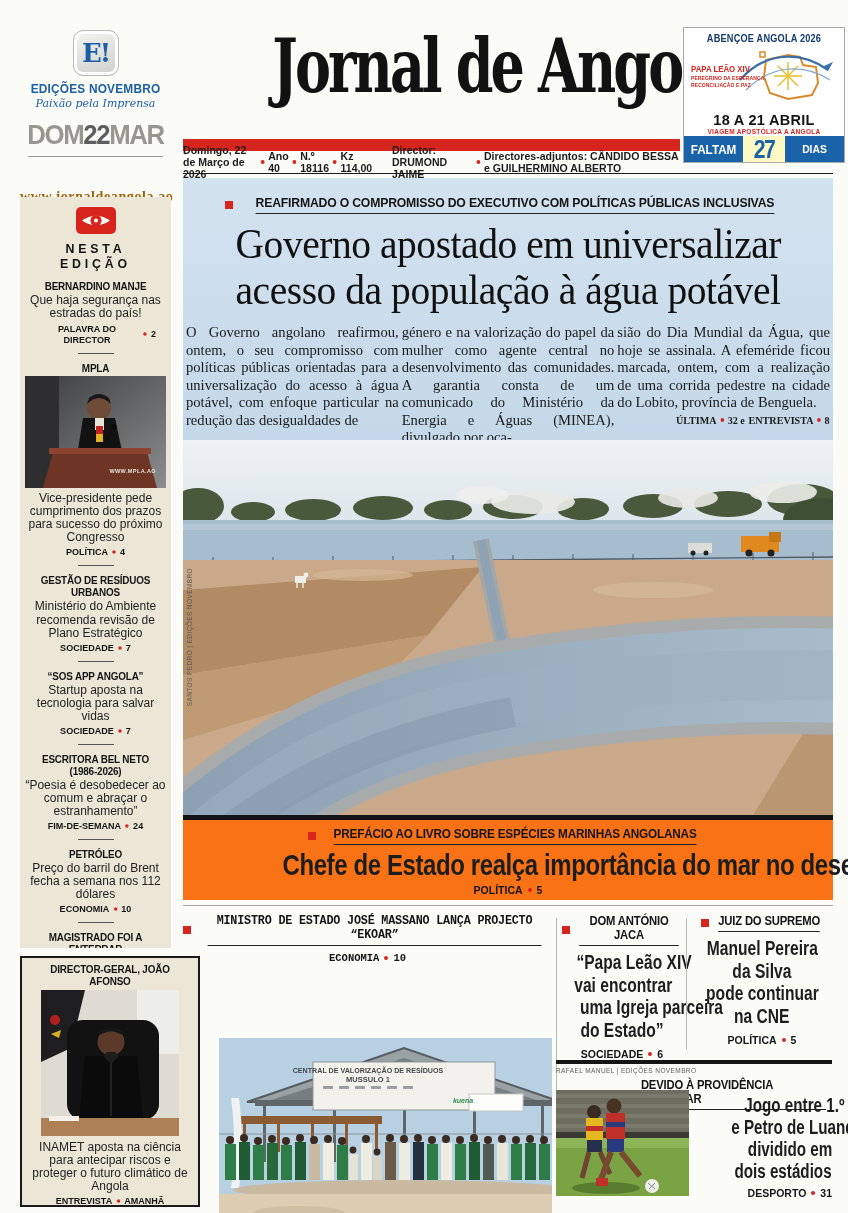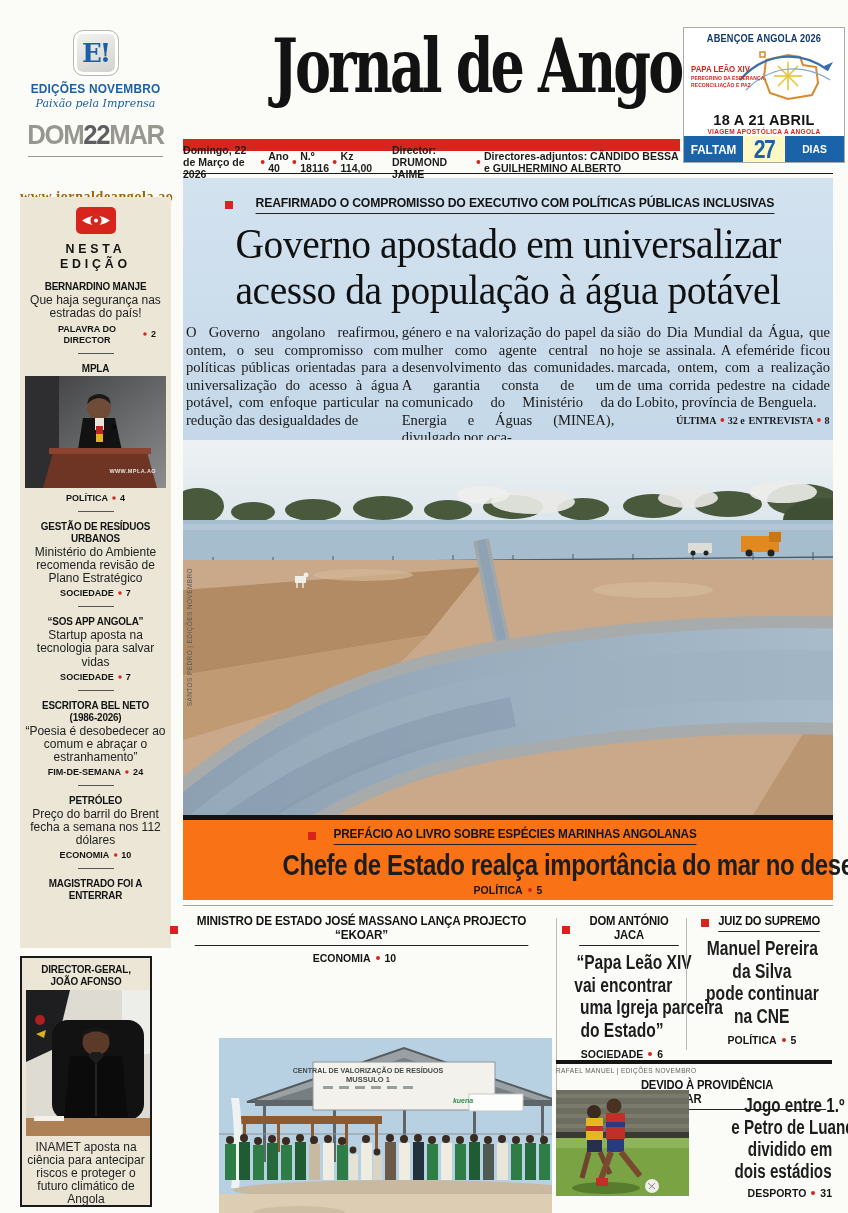--- a/index.html
+++ b/index.html
@@ -36,21 +36,21 @@
   .sidebar { left:20px; top:197px; width:151px; height:751px; background:#ebe6d6; text-align:center; padding:10px 5px; overflow:hidden; }
   .eye-wrap { width:40px; height:27px; margin:0 auto 7px; }
   .sb-title { font-weight:700; font-size:13px; letter-spacing:4px; color:#141414; margin-bottom:9px; transform:scaleX(.95); }
   .sb-kicker { font-weight:700; font-size:11px; letter-spacing:-.2px; transform:scaleX(.9); color:#141414; margin-bottom:2px; }
   .sb-text { font-size:12px; line-height:1.09; color:#222; margin-bottom:2px; }
   .sb-sec { transform:scale(.86); }
   .sep { width:36px; border-top:1.5px solid #555; margin:7px auto 8px; }
   .sb-photo { width:141px; height:112px; margin:2px auto 4px; position:relative; overflow:hidden; }
   .sb-photo-label { position:absolute; right:10px; bottom:14px; color:#e8e4da; font-size:5.5px; letter-spacing:.4px; font-weight:700; }
 
-  .director-box { left:20px; top:956px; width:132px; height:251px; border:2px solid #1a1a1a; background:#ebe6d6; text-align:center; padding:5px 4px; overflow:hidden; }
+  .director-box { left:20px; top:956px; width:180px; height:251px; border:2px solid #1a1a1a; background:#ebe6d6; text-align:center; padding:5px 4px; overflow:hidden; }
   .db-photo { width:138px; height:146px; margin:3px auto 5px; position:relative; overflow:hidden; }
 
   
   .masthead { left:183px; top:22px; width:497px; text-align:center; }
   .masthead span { display:inline-block; font-family:"DejaVu Serif",serif; font-weight:700; font-size:75px; letter-spacing:-4px; transform:scaleX(.72); white-space:nowrap; color:#121212; }
   .red-bar { left:183px; top:139px; width:497px; height:12px; background:#d7241d; }
   .dateline { left:183px; top:144px; width:497px; display:flex; justify-content:space-between; align-items:center; font-size:11px; font-weight:700; color:#1c1c1c; }
   .dl-group { display:flex; align-items:center; gap:4px; transform:scaleX(.96); transform-origin:left center; }
   .dl-group.right { transform-origin:right center; }
   .head-rule { left:183px; top:173px; width:650px; border-top:1.5px solid #1a1a1a; }
@@ -82,21 +82,21 @@
   .drop { width:8px; height:8px; background:#d7241d; border-radius:0 50% 50% 50%; transform:rotate(135deg); flex:0 0 auto; }
   .lead-photo { position:absolute; left:0; top:262px; width:650px; height:375px; }
 
   
   .black-rule1 { left:183px; top:815px; width:650px; height:5px; background:#141414; }
   .sea { left:183px; top:820px; width:650px; height:80px; background:#f97316; text-align:center; padding-top:7px; }
   .sea-hl { font-weight:700; font-size:30px; letter-spacing:-.5px; color:#1d1d1d; margin-top:3px; }
   .thin-rule { left:183px; top:905px; width:650px; border-top:1px solid #a8a49a; }
 
   
-  .waste { left:170px; top:914px; width:369px; text-align:center; }
+  .waste { left:183px; top:914px; width:369px; text-align:center;font-family:Liberation Mono, monospace; }
   .waste .kick { font-size:12.5px; }
   .waste-hl { font-weight:700; font-size:22.5px; line-height:25px; color:#1d1d1d; margin-top:5px; }
   .waste-photo { left:183px; top:1038px; width:369px; height:229px; overflow:hidden;padding-left:36px; }
   .wp-banner { position:absolute; left:95px; top:28px; width:180px; text-align:center; color:#44484a; }
   .wp-banner .b1 { font-weight:700; font-size:7.5px; transform:scaleX(.95); }
   .wp-banner .b2 { font-weight:700; font-size:7.5px; }
   .wp-logos { margin-top:2px; display:flex; justify-content:center; gap:6px; }
   .wp-logos i { width:10px; height:3px; background:#9aa0a2; }
   .wp-sign { position:absolute; left:255px; top:59px; width:50px; text-align:center; font-weight:700; font-size:7px; color:#2e8b4f; font-style:italic; }
 
@@ -174,20 +174,21 @@
           <rect x="70" y="42" width="9" height="12" fill="#e8e4da"></rect>
           <rect x="71" y="50" width="7" height="10" fill="#c42121"></rect>
           <rect x="71" y="58" width="7" height="8" fill="#e0b41e"></rect>
           <line x1="88" y1="52" x2="76" y2="74" stroke="#111" stroke-width="2"></line>
           <circle cx="89" cy="51" r="2.4" fill="#0a0a0a"></circle>
           <path d="M28,76 L122,76 L132,112 L18,112 Z" fill="#6e3424"></path>
           <rect x="24" y="72" width="102" height="6" fill="#8c4330"></rect>
         </svg>
         <div class="sb-photo-label">WWW.MPLA.AO</div>
       </div>
+      <div class="sb-text">Vice-presidente pede cumprimento dos prazos para sucesso do próximo Congresso</div>
       <div class="secline sb-sec">
           <span>POLÍTICA</span>
           <span class="reddot"></span>
           <span>4</span>
         </div>
     </div>
     <div class="sep"></div>
 
     <div>
       <div class="sb-kicker">GESTÃO DE RESÍDUOS URBANOS</div>

